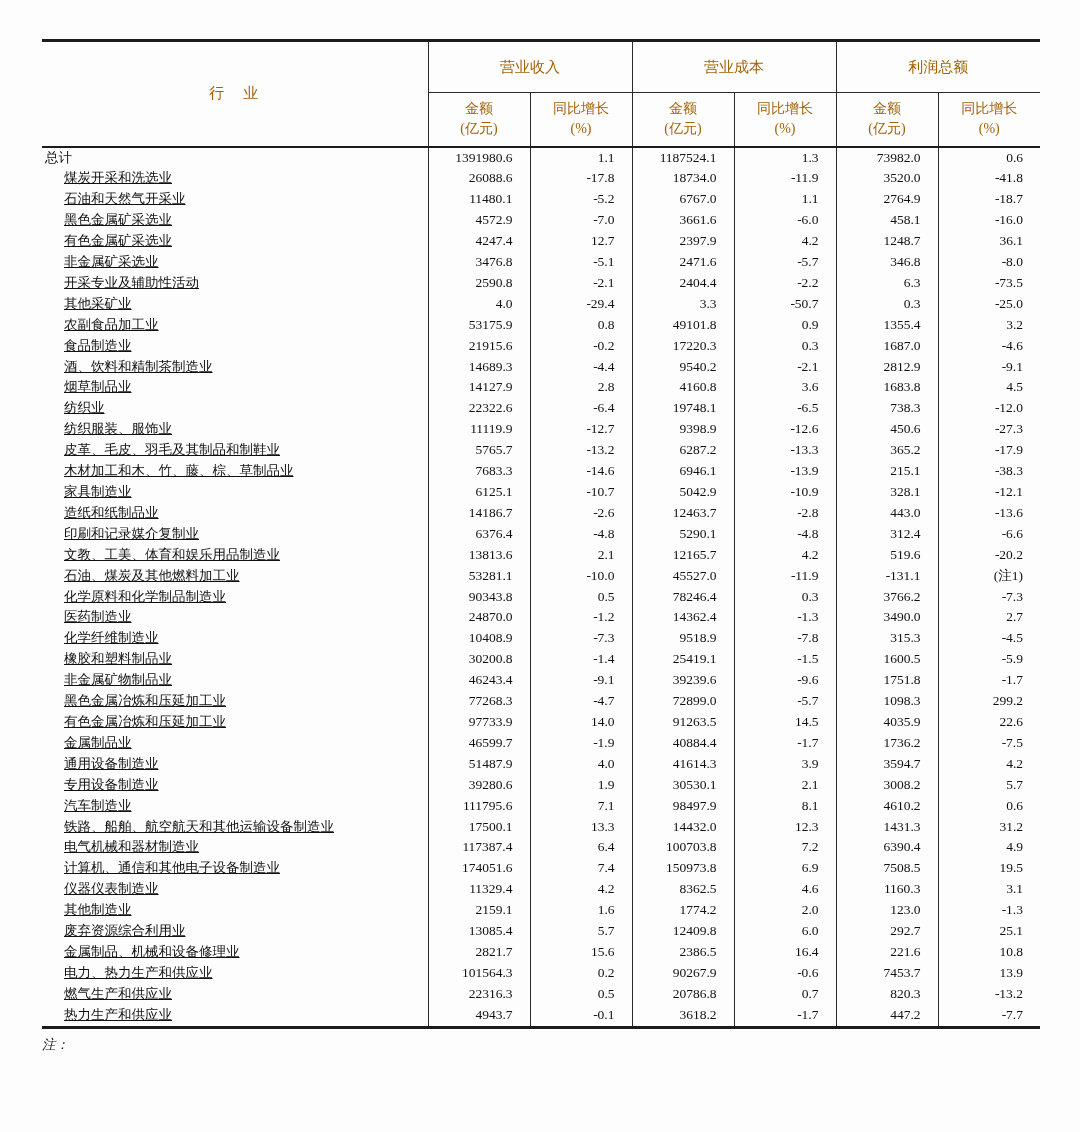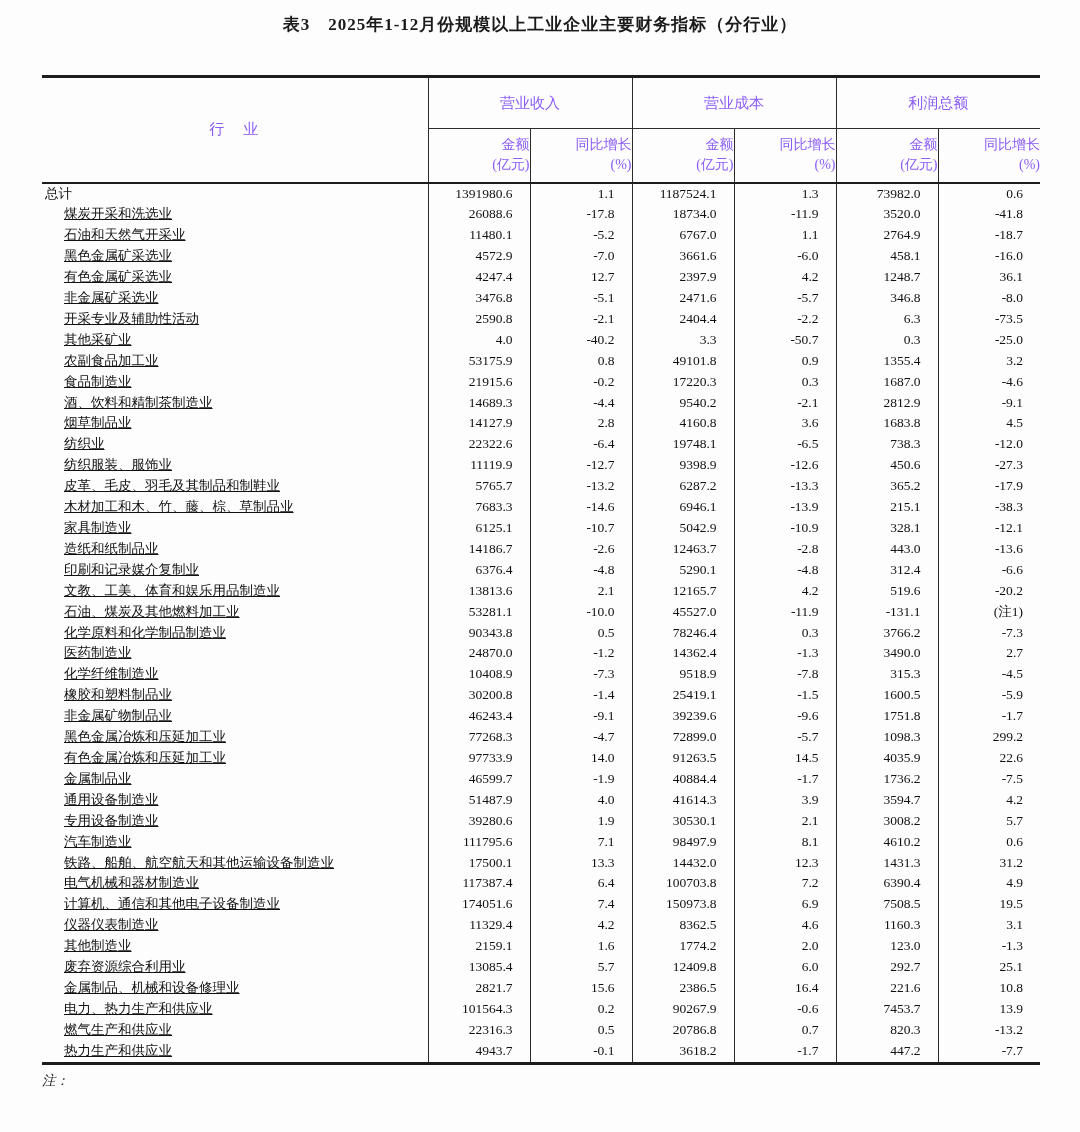--- a/index.html
+++ b/index.html
@@ -15,33 +15,33 @@
   }
   table.fin {
     margin:39px 40px 0 42px; width:998px;
     border-collapse:collapse; table-layout:fixed;
     border-top:3px solid #1c1c1c; border-bottom:3px solid #1c1c1c;
   }
   col.c-ind { width:386px; }
   col.c-num { width:102px; }
   thead th {
     font-weight:normal; font-size:14px; vertical-align:middle;
-    color:#8b5cf6;
+    color:#a16207;
   }
   th.industry-head {
     border-bottom:2px solid #1c1c1c; letter-spacing:2px;
     font-size:15px;
   }
   tr.group-row th.group {
     height:52px; border-left:1px solid #2a2a2a; border-bottom:1px solid #2a2a2a;
     text-align:center; font-size:15px;
   }
   tr.sub-row th.sub {
     height:54px; border-left:1px solid #2a2a2a; border-bottom:2px solid #1c1c1c;
-    text-align:right; line-height:20px;
+    text-align:center; line-height:20px;
   }
   tr.sub-row th.sub span { display:block; }
   tbody td {
     height:20.9px; font-size:13.5px; line-height:20.9px;
     white-space:nowrap; overflow:hidden; color:#111;
   }
   td.ind { text-align:left; padding-left:3px; }
   td.ind.indent { padding-left:22px;text-decoration:underline; }
   td.num {
     text-align:right; padding-right:17px;
@@ -52,21 +52,20 @@
     margin:4px 40px 0 42px; font-size:13.5px; line-height:23px; color:#222;
   }
   .note-label { font-style:italic; }
   .note-line { font-style:italic; letter-spacing:0.5px; }
 </style>
 </head>
 <body>
 
 <div class="page">
 
-  <div class="title">表3　2025年1-12月份规模以上工业企业主要财务指标（分行业）</div>
 
   <table class="fin">
     <colgroup>
       <col class="c-ind">
       <col class="c-num">
         <col class="c-num">
       <col class="c-num">
         <col class="c-num">
       <col class="c-num">
         <col class="c-num">
@@ -165,21 +164,21 @@
           <td class="num">2590.8</td>
           <td class="num">-2.1</td>
           <td class="num">2404.4</td>
           <td class="num">-2.2</td>
           <td class="num">6.3</td>
           <td class="num">-73.5</td>
         </tr>
         <tr>
           <td class="ind indent">其他采矿业</td>
           <td class="num">4.0</td>
-          <td class="num">-40.2</td>
+          <td class="num">-29.4</td>
           <td class="num">3.3</td>
           <td class="num">-50.7</td>
           <td class="num">0.3</td>
           <td class="num">-25.0</td>
         </tr>
         <tr>
           <td class="ind indent">农副食品加工业</td>
           <td class="num">53175.9</td>
           <td class="num">0.8</td>
           <td class="num">49101.8</td>

